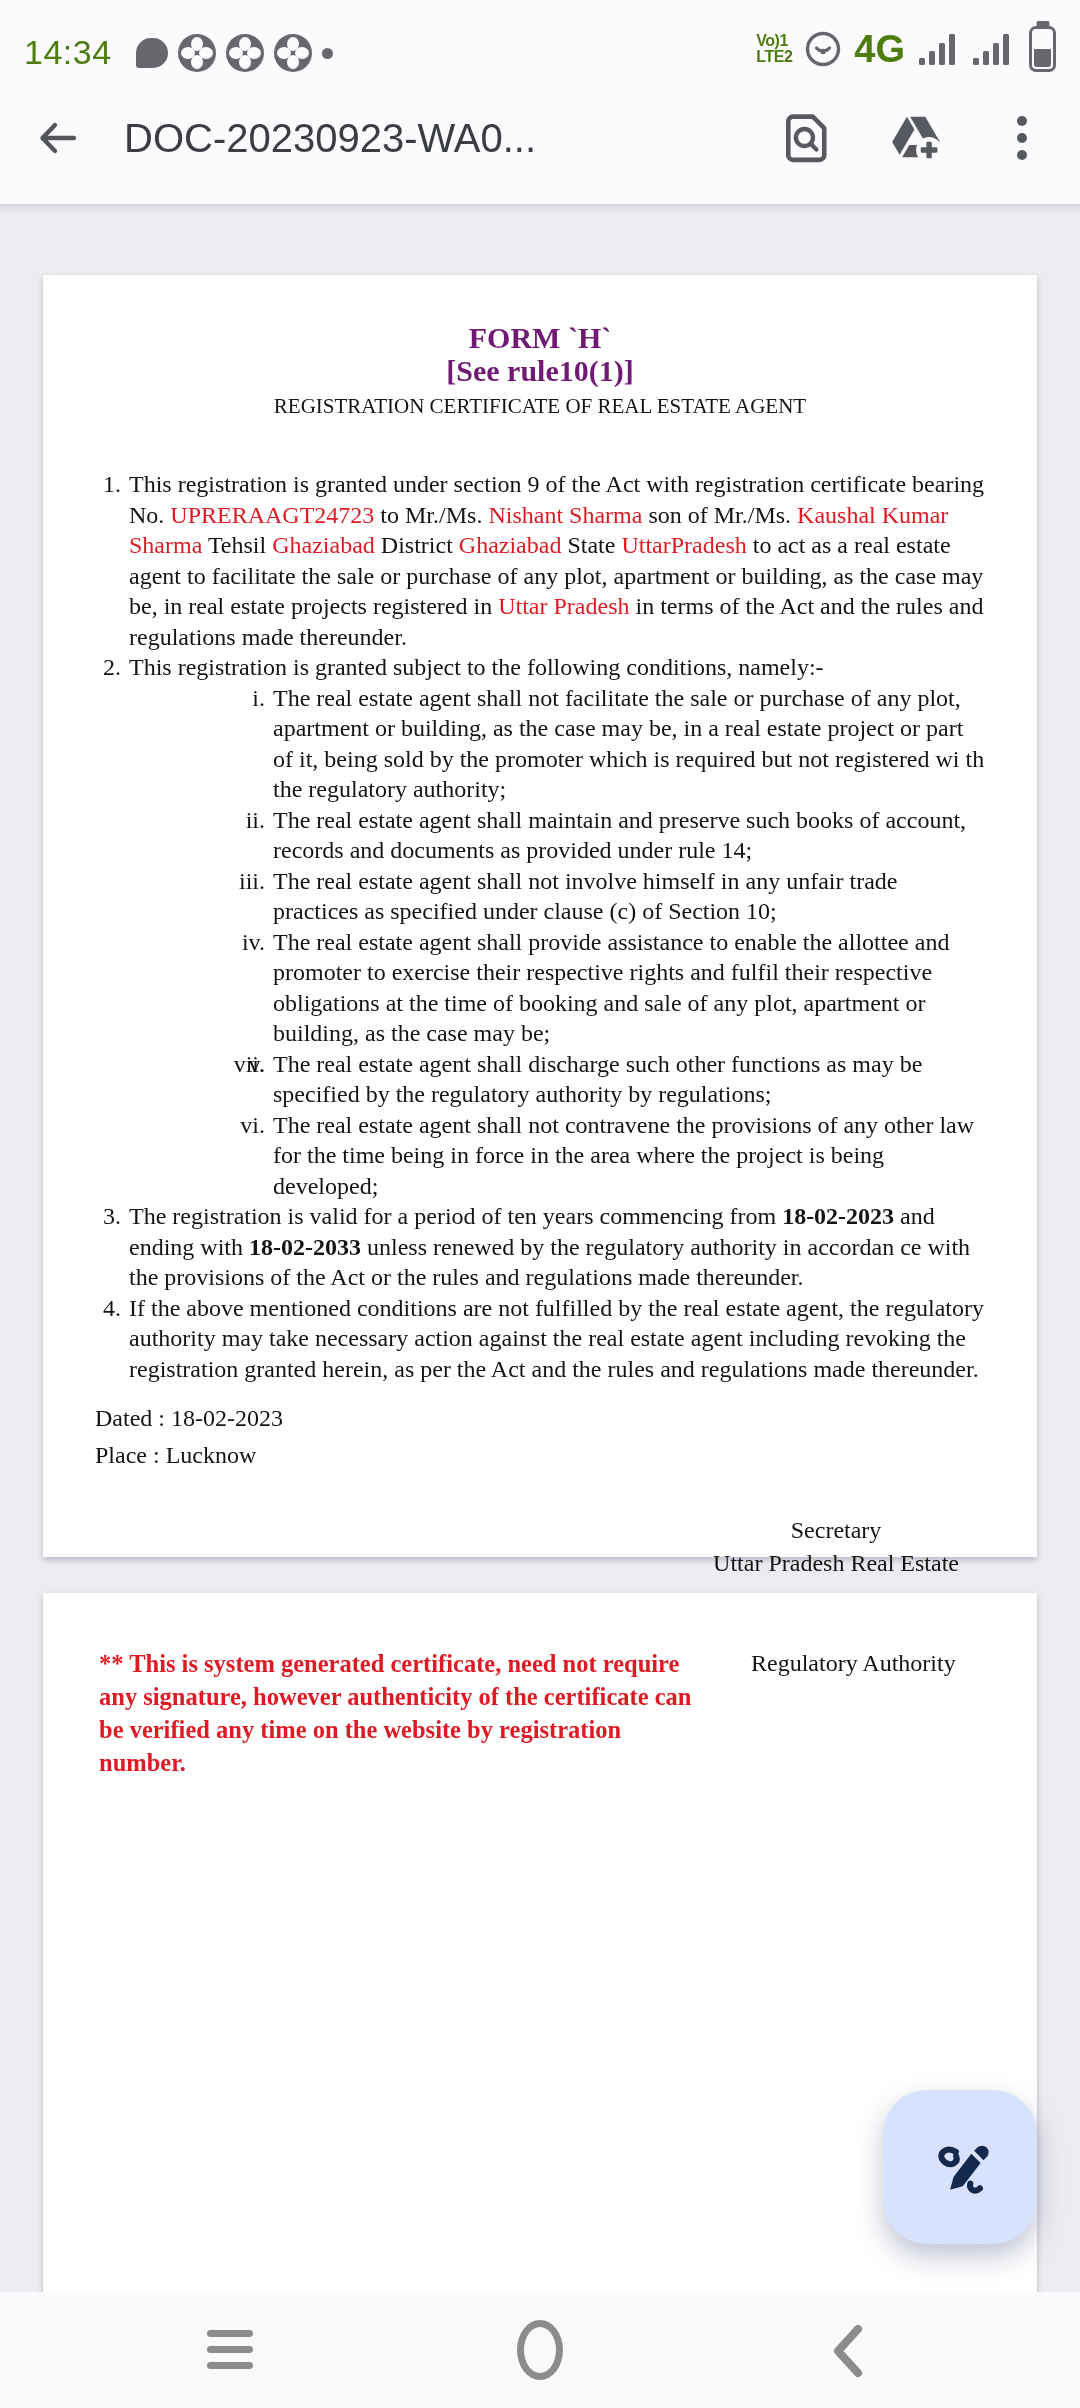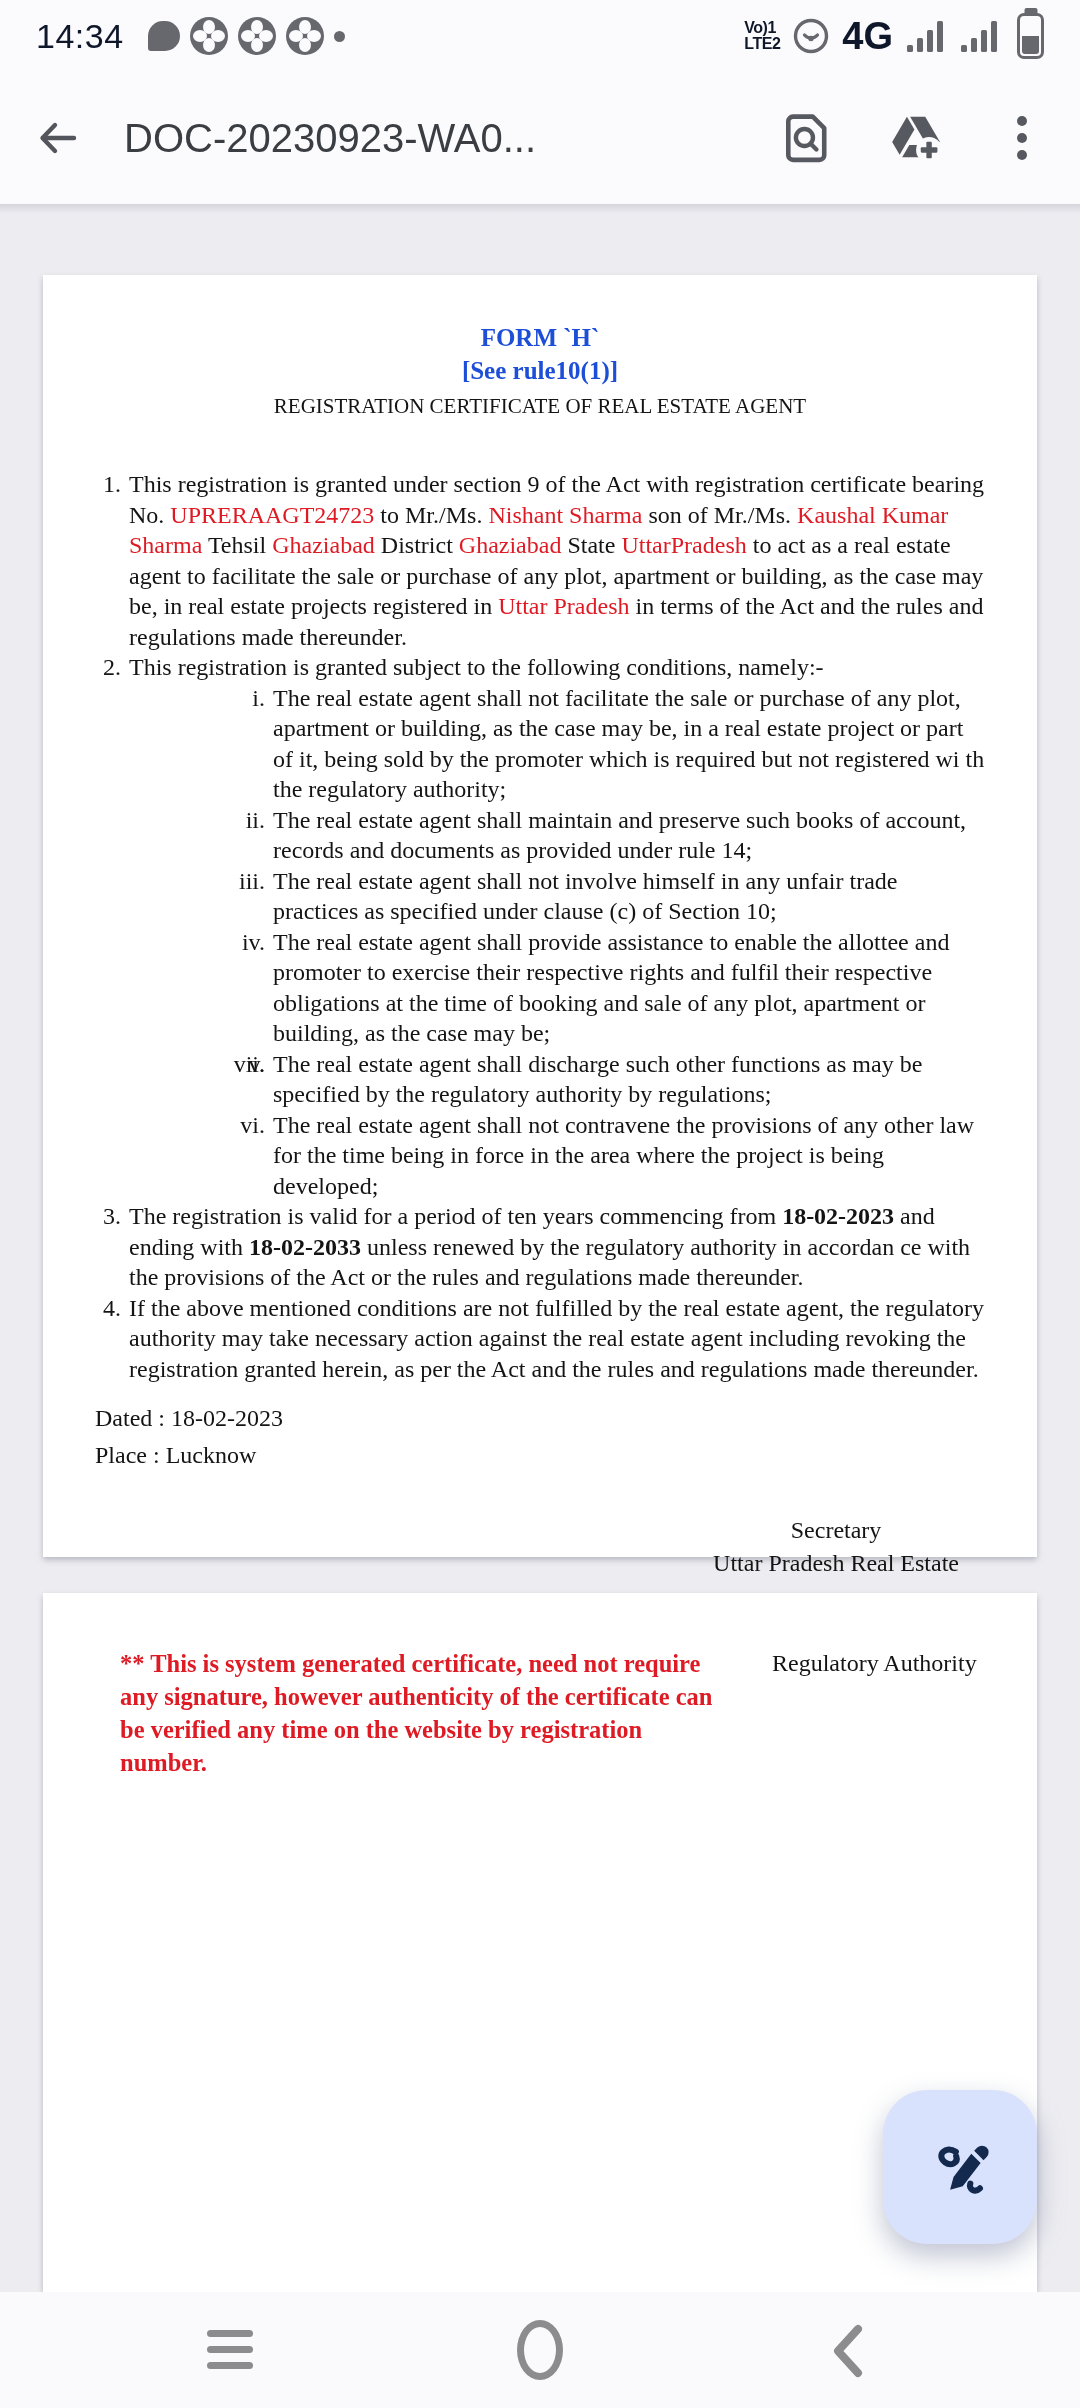--- a/index.html
+++ b/index.html
@@ -1,22 +1,22 @@
 <!DOCTYPE html>
 <html><head>
 <meta charset="utf-8">
 <style>
   * { margin:0; padding:0; box-sizing:border-box; }
   html,body { width:1080px; height:2408px; overflow:hidden; }
   body { font-family:"Liberation Sans", sans-serif; background:#ededf1; position:relative; }
 
   
   .status-bar{
-    height:72px; background:#fbfafd; display:flex; align-items:center;
-    padding:0 36px; color:#0f172a;
+    height:72px; background:#fbfafd; display:flex; align-items:flex-end;
+    padding:0 24px; color:#4d7c0f;
   }
   .sb-time{ font-size:34px; font-weight:400; letter-spacing:.5px; margin-right:24px; }
   .sb-note-icons{ display:flex; align-items:center; gap:10px; }
   .sb-bubble{ width:32px; height:30px; background:#67686d; border-radius:15px 15px 15px 3px; }
   .sb-clover{ width:38px; height:38px; display:block; }
   .sb-dot{ width:11px; height:11px; border-radius:50%; background:#67686d; }
   .sb-right{ margin-left:auto; display:flex; align-items:center; gap:12px; }
   .sb-volte{ font-weight:700; font-size:16px; line-height:16px; letter-spacing:-.5px; text-align:left;margin-left:48px; }
   .sb-4g{ font-size:38px; font-weight:700; }
   .sb-batt{ width:27px; height:46px; border:3px solid #67686d; border-radius:7px; position:relative; margin-left:4px; }
@@ -45,37 +45,37 @@
   .page{
     width:994px; margin-left:43px; background:#ffffff;
     box-shadow:0 3px 6px rgba(50,50,80,.28);
     font-family:"Liberation Serif", serif; color:#141414;
     font-size:24px; line-height:30.5px;
   }
   .page-1{ margin-top:71px; height:1282px; padding:46px 52px 0; }
   .page-2{ margin-top:36px; height:699px; padding:54px 56px 0; }
 
   .doc-header{ text-align:center; line-height:33px; }
-  .form-title, .rule-line{ color:#1d4ed8; font-weight:bold; font-size:25px; }
+  .form-title, .rule-line{ color:#701a75; font-weight:bold; font-size:30px; }
   .doc-heading{ font-weight:normal; font-size:21px; margin-top:3px; }
 
   .doc-list{ margin-top:46px; }
   .doc-item{ position:relative; padding-left:34px; }
   .doc-item > .marker{ position:absolute; left:0; top:0; width:26px; text-align:right; }
   .doc-sub{ position:relative; padding-left:178px; }
   .doc-sub > .marker{ position:absolute; left:0; top:0; width:170px; text-align:right; }
 
   .seg-red{ color:#de1b24; }
   .seg-bold{ font-weight:bold; }
   .seg-red-bold{ color:#de1b24; font-weight:bold; }
 
   .dated-block{ margin-top:16px; line-height:37px; }
   .sign-block{ margin-top:40px; text-align:center; float:right; margin-right:26px; line-height:33px; }
 
-  .page2-row{ display:flex; align-items:flex-start;margin-left:21px; }
+  .page2-row{ display:flex; align-items:flex-start; }
   .notice{ width:600px; color:#de1b24; font-weight:bold; font-size:24.5px; line-height:33px; }
   .authority{ margin-left:52px; line-height:33px; white-space:nowrap; }
 
   
   .fab{
     position:absolute; left:883px; top:1886px; width:154px; height:154px;
     border-radius:44px; background:#d9e2fd; display:flex; align-items:center; justify-content:center;
     box-shadow:0 12px 28px rgba(90,100,140,.38);
   }
 

